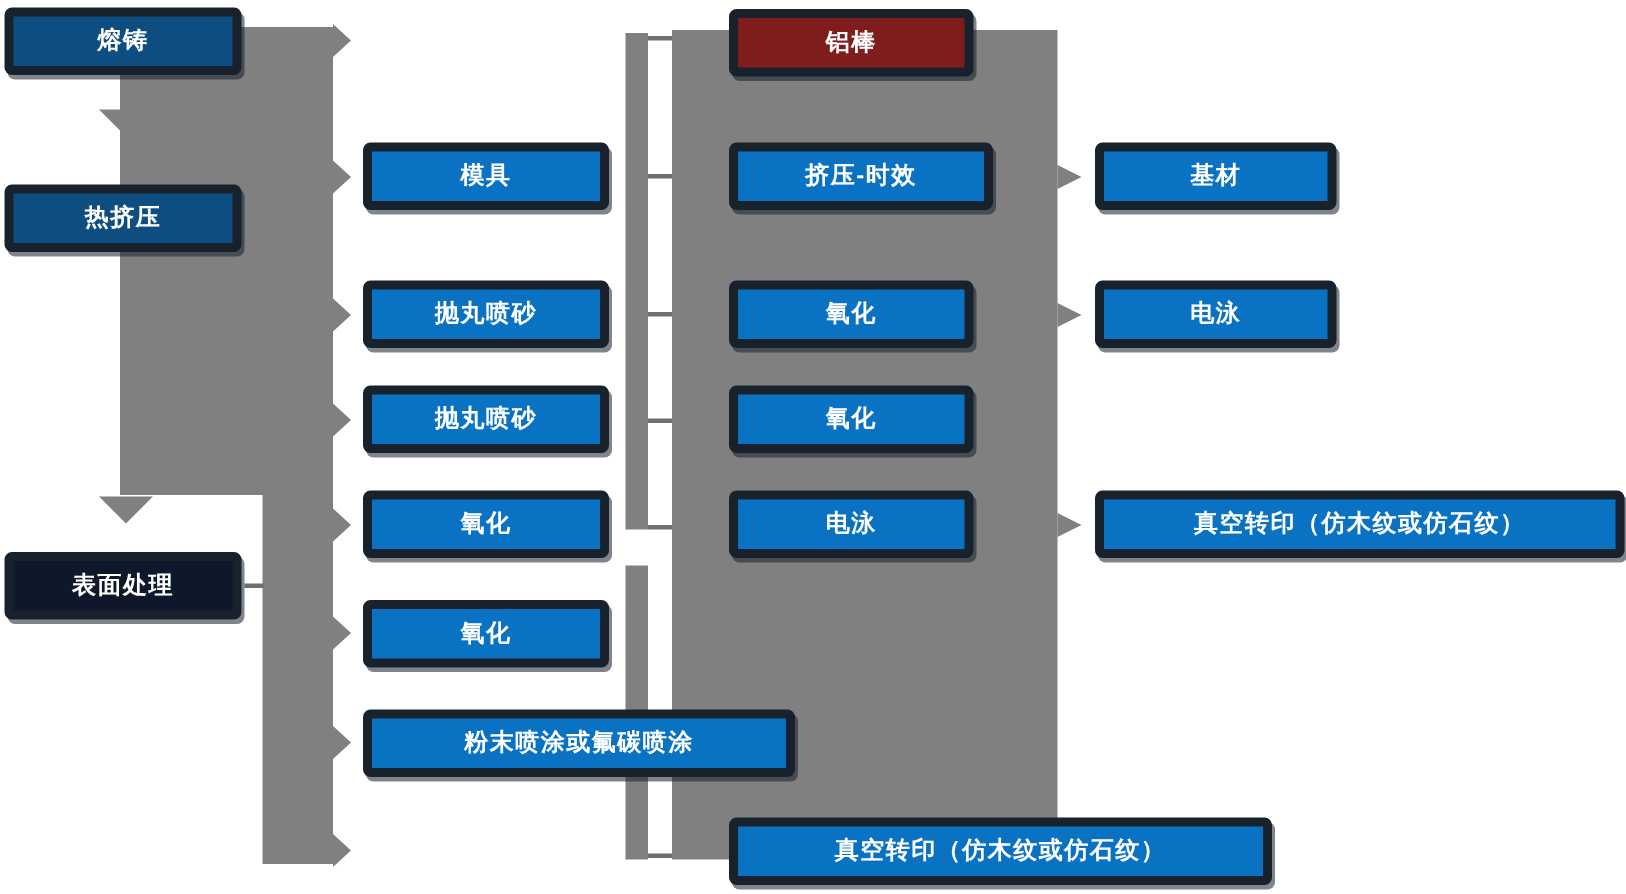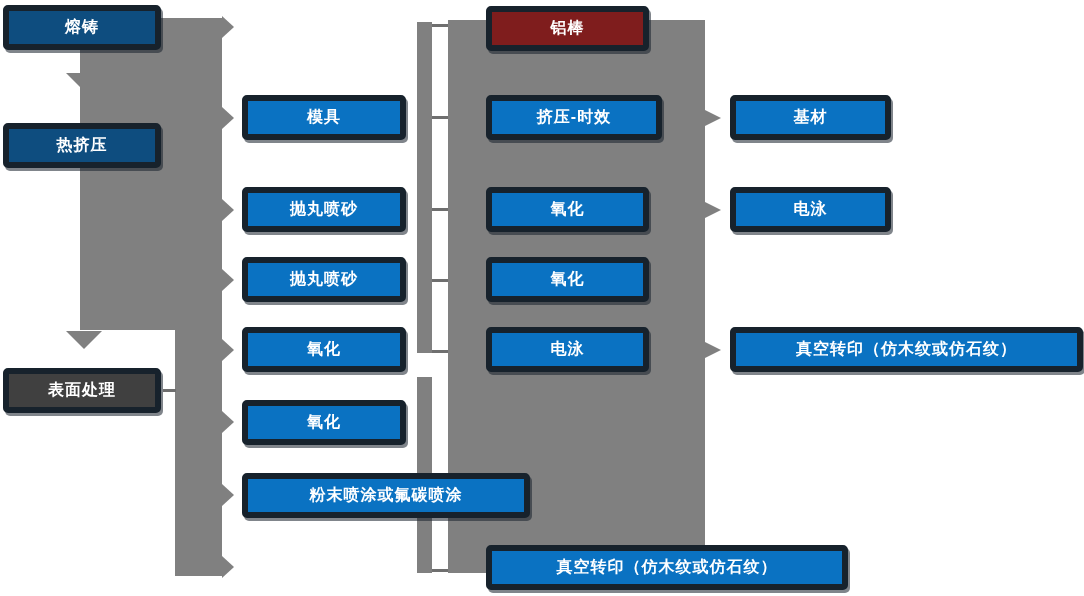--- a/index.html
+++ b/index.html
@@ -53,21 +53,21 @@
     <div class="tri" style="left: 222px; top: 411px; border-top: 11px solid transparent; border-bottom: 11px solid transparent; border-left: 12px solid rgb(128, 128, 128);"></div>
     <div class="tri" style="left: 222px; top: 484px; border-top: 11px solid transparent; border-bottom: 11px solid transparent; border-left: 12px solid rgb(128, 128, 128);"></div>
     <div class="tri" style="left: 222px; top: 556px; border-top: 11px solid transparent; border-bottom: 11px solid transparent; border-left: 12px solid rgb(128, 128, 128);"></div>
     <div class="tri" style="left: 705px; top: 110px; border-top: 8px solid transparent; border-bottom: 8px solid transparent; border-left: 16px solid rgb(128, 128, 128);"></div>
     <div class="tri" style="left: 705px; top: 202px; border-top: 8px solid transparent; border-bottom: 8px solid transparent; border-left: 16px solid rgb(128, 128, 128);"></div>
     <div class="tri" style="left: 705px; top: 342px; border-top: 8px solid transparent; border-bottom: 8px solid transparent; border-left: 16px solid rgb(128, 128, 128);"></div>
     <div class="tri" style="left: 66px; top: 73px; border-left: 18px solid transparent; border-right: 18px solid transparent; border-top: 18px solid rgb(128, 128, 128);"></div>
     <div class="tri" style="left: 66px; top: 331px; border-left: 18px solid transparent; border-right: 18px solid transparent; border-top: 18px solid rgb(128, 128, 128);"></div>
     <div class="node stage" style="left: 3px; top: 5px; width: 158px; height: 45px; background: rgb(14, 77, 127); color: rgb(255, 255, 255); border-color: rgb(23, 34, 44);">熔铸</div>
     <div class="node stage" style="left: 3px; top: 95px; width: 158px; height: 45px; background: rgb(14, 77, 127); color: rgb(255, 255, 255); border-color: rgb(23, 34, 44); margin-top: 28px;">热挤压</div>
-    <div class="node stage" style="left: 3px; top: 368px; width: 158px; height: 45px; background: #404040; color: rgb(255, 255, 255); border-color: rgb(23, 34, 44);">表面处理</div>
+    <div class="node stage" style="left: 3px; top: 368px; width: 158px; height: 45px; background: #0f172a; color: rgb(255, 255, 255); border-color: rgb(23, 34, 44);">表面处理</div>
     <div class="node process" style="left: 242px; top: 95px; width: 164px; height: 45px; background: rgb(10, 114, 194); color: rgb(255, 255, 255); border-color: rgb(23, 34, 44);">模具</div>
     <div class="node process" style="left: 242px; top: 187px; width: 164px; height: 45px; background: rgb(10, 114, 194); color: rgb(255, 255, 255); border-color: rgb(23, 34, 44);">抛丸喷砂</div>
     <div class="node process" style="left: 242px; top: 257px; width: 164px; height: 45px; background: rgb(10, 114, 194); color: rgb(255, 255, 255); border-color: rgb(23, 34, 44);">抛丸喷砂</div>
     <div class="node process" style="left: 242px; top: 327px; width: 164px; height: 45px; background: rgb(10, 114, 194); color: rgb(255, 255, 255); border-color: rgb(23, 34, 44);">氧化</div>
     <div class="node process" style="left: 242px; top: 400px; width: 164px; height: 45px; background: rgb(10, 114, 194); color: rgb(255, 255, 255); border-color: rgb(23, 34, 44);">氧化</div>
     <div class="node process" style="left: 242px; top: 473px; width: 288px; height: 45px; background: rgb(10, 114, 194); color: rgb(255, 255, 255); border-color: rgb(23, 34, 44);">粉末喷涂或氟碳喷涂</div>
     <div class="node process" style="left: 486px; top: 6px; width: 163px; height: 45px; background: #7f1d1d; color: rgb(255, 255, 255); border-color: rgb(23, 34, 44);">铝棒</div>
     <div class="node process" style="left: 486px; top: 95px; width: 176px; height: 45px; background: rgb(10, 114, 194); color: rgb(255, 255, 255); border-color: rgb(23, 34, 44);">挤压-时效</div>
     <div class="node process" style="left: 486px; top: 187px; width: 163px; height: 45px; background: rgb(10, 114, 194); color: rgb(255, 255, 255); border-color: rgb(23, 34, 44);">氧化</div>
     <div class="node process" style="left: 486px; top: 257px; width: 163px; height: 45px; background: rgb(10, 114, 194); color: rgb(255, 255, 255); border-color: rgb(23, 34, 44);">氧化</div>

